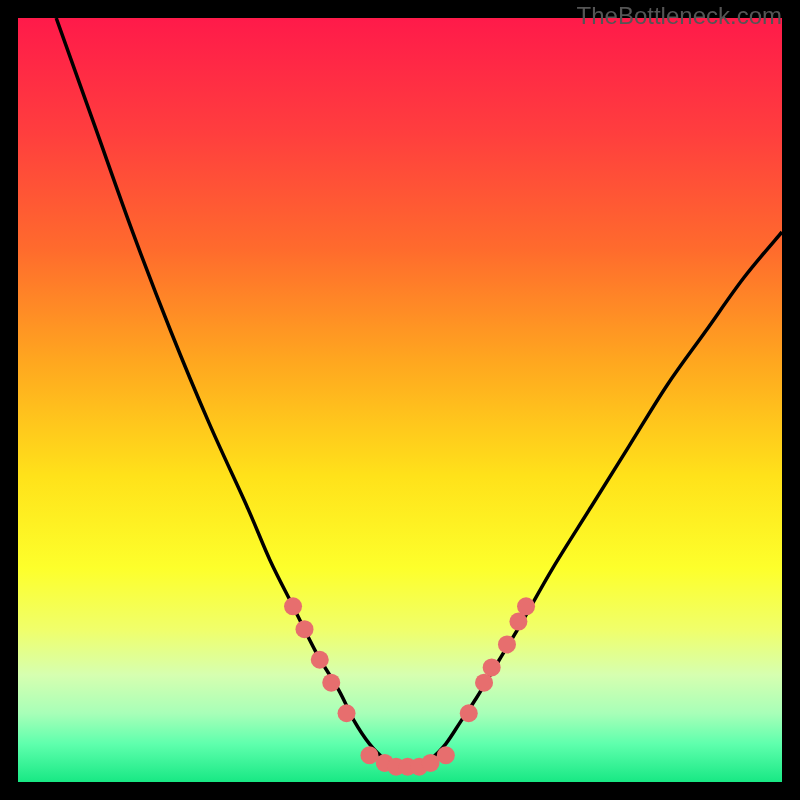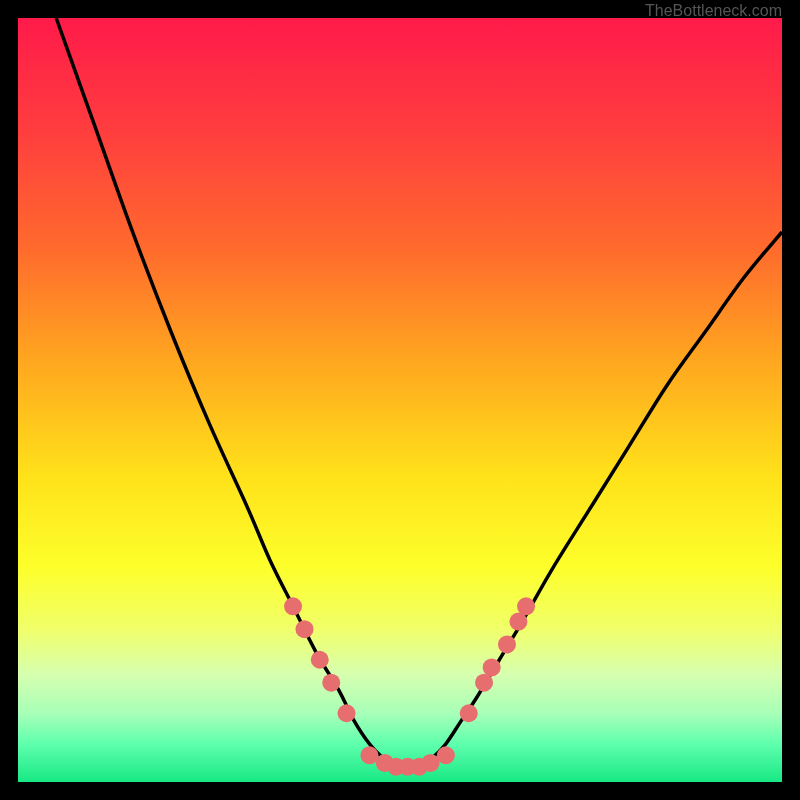--- a/index.html
+++ b/index.html
@@ -17,21 +17,21 @@
     top: 18px;
     width: 764px;
     height: 764px;
     overflow: hidden;
   }
   .watermark {
     position: absolute;
     top: 2px;
     right: 18px;
     color: #555;
-    font-size: 16px;
+    font-size: 24px;
     font-weight: 500;
     z-index: 10;
   }
   svg { display: block; }
 </style>
 </head>
 <body>
 
 <div class="watermark">TheBottleneck.com</div>
 

